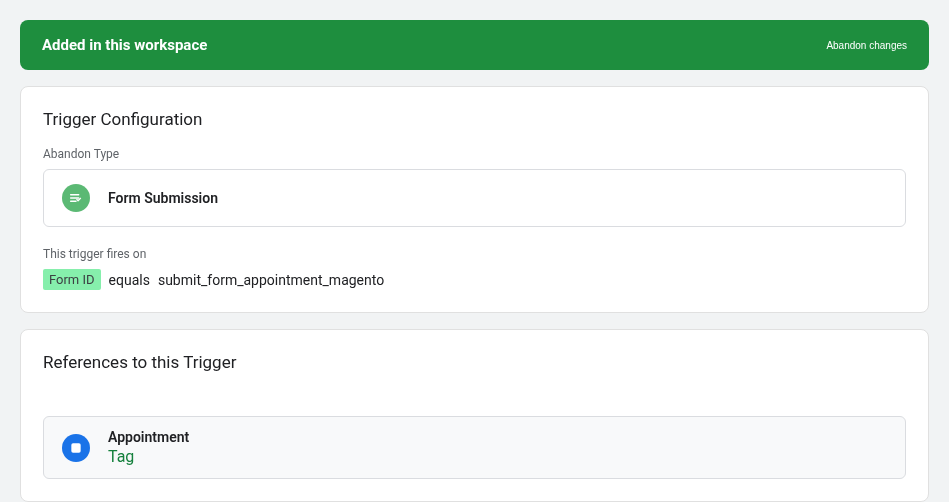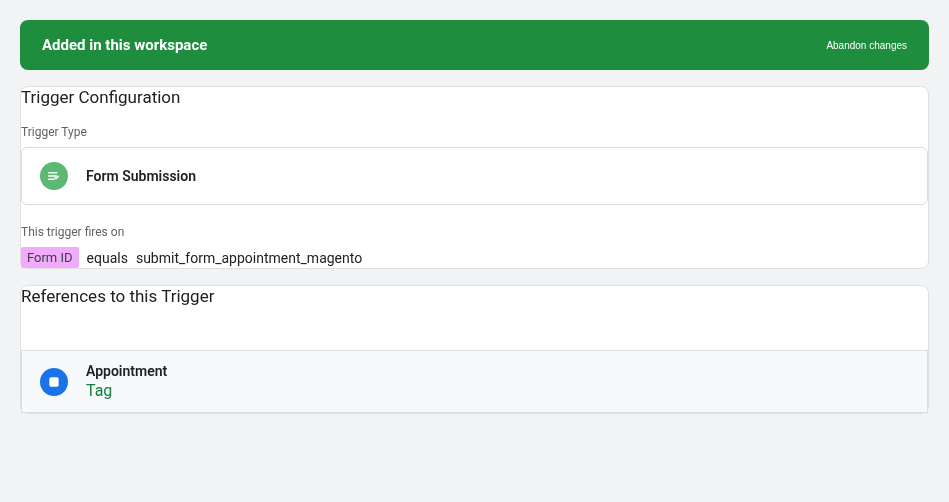--- a/index.html
+++ b/index.html
@@ -26,20 +26,21 @@
     font-weight: 500;
     cursor: pointer;
     background: none;
     border: none;
     color: #ffffff;
   }
   .card {
     background: #fff;
     border-radius: 8px;
     border: 1px solid #e0e0e0;
+    padding: 22px;
     margin-bottom: 16px;
   }
   .card-title {
     font-size: 17px;
     color: #202124;
     font-weight: 400;
     margin-bottom: 18px;
   }
   .field-label {
     font-size: 12px;
@@ -70,30 +71,30 @@
   .icon-blue { background: #1a73e8; }
   .type-name { font-size: 14px; font-weight: 600; color: #202124; text-align: right; }
   .condition-row {
     display: flex;
     align-items: center;
     gap: 8px;
     font-size: 14px;
     color: #202124;
   }
   .chip {
-    background: #f0abfc;
+    background: #86efac;
     padding: 3px 6px;
     border-radius: 2px;
     font-size: 13px;
     color: #3c4043;
   }
   .ref-box {
     border: 1px solid #dadce0;
     background: #f8f9fa;
-    border-radius: 0;
+    border-radius: 6px;
     padding: 12px 18px;
     display: flex;
     align-items: center;
     gap: 18px;
     cursor: pointer;
     margin-top: 44px;
   }
   .ref-texts { display: flex; flex-direction: column; gap: 2px; }
   .ref-name { font-size: 14px; font-weight: 600; color: #202124; }
   .ref-type { font-size: 16px; color: #15803d; }
@@ -102,21 +103,21 @@
 <body>
 
 <div class="banner">
   <span class="banner-title">Added in this workspace</span>
   <button class="banner-action">Abandon changes</button>
 </div>
 
 <div class="card">
   <h2 class="card-title">Trigger Configuration</h2>
 
-  <span class="field-label">Trigger Type</span>
+  <span class="field-label">Abandon Type</span>
   <div class="type-box">
     <span class="icon-circle icon-green">
       <svg width="16" height="16" viewBox="0 0 24 24" fill="none">
         <path d="M4 7h12M4 12h12M4 17h8" stroke="#fff" stroke-width="2.2" stroke-linecap="round"></path>
         <path d="M17 17l2 2 4-4" stroke="#fff" stroke-width="2.2" stroke-linecap="round" stroke-linejoin="round" transform="translate(-2,-1) scale(0.9)"></path>
       </svg>
     </span>
     <span class="type-name">Form Submission</span>
   </div>
 

